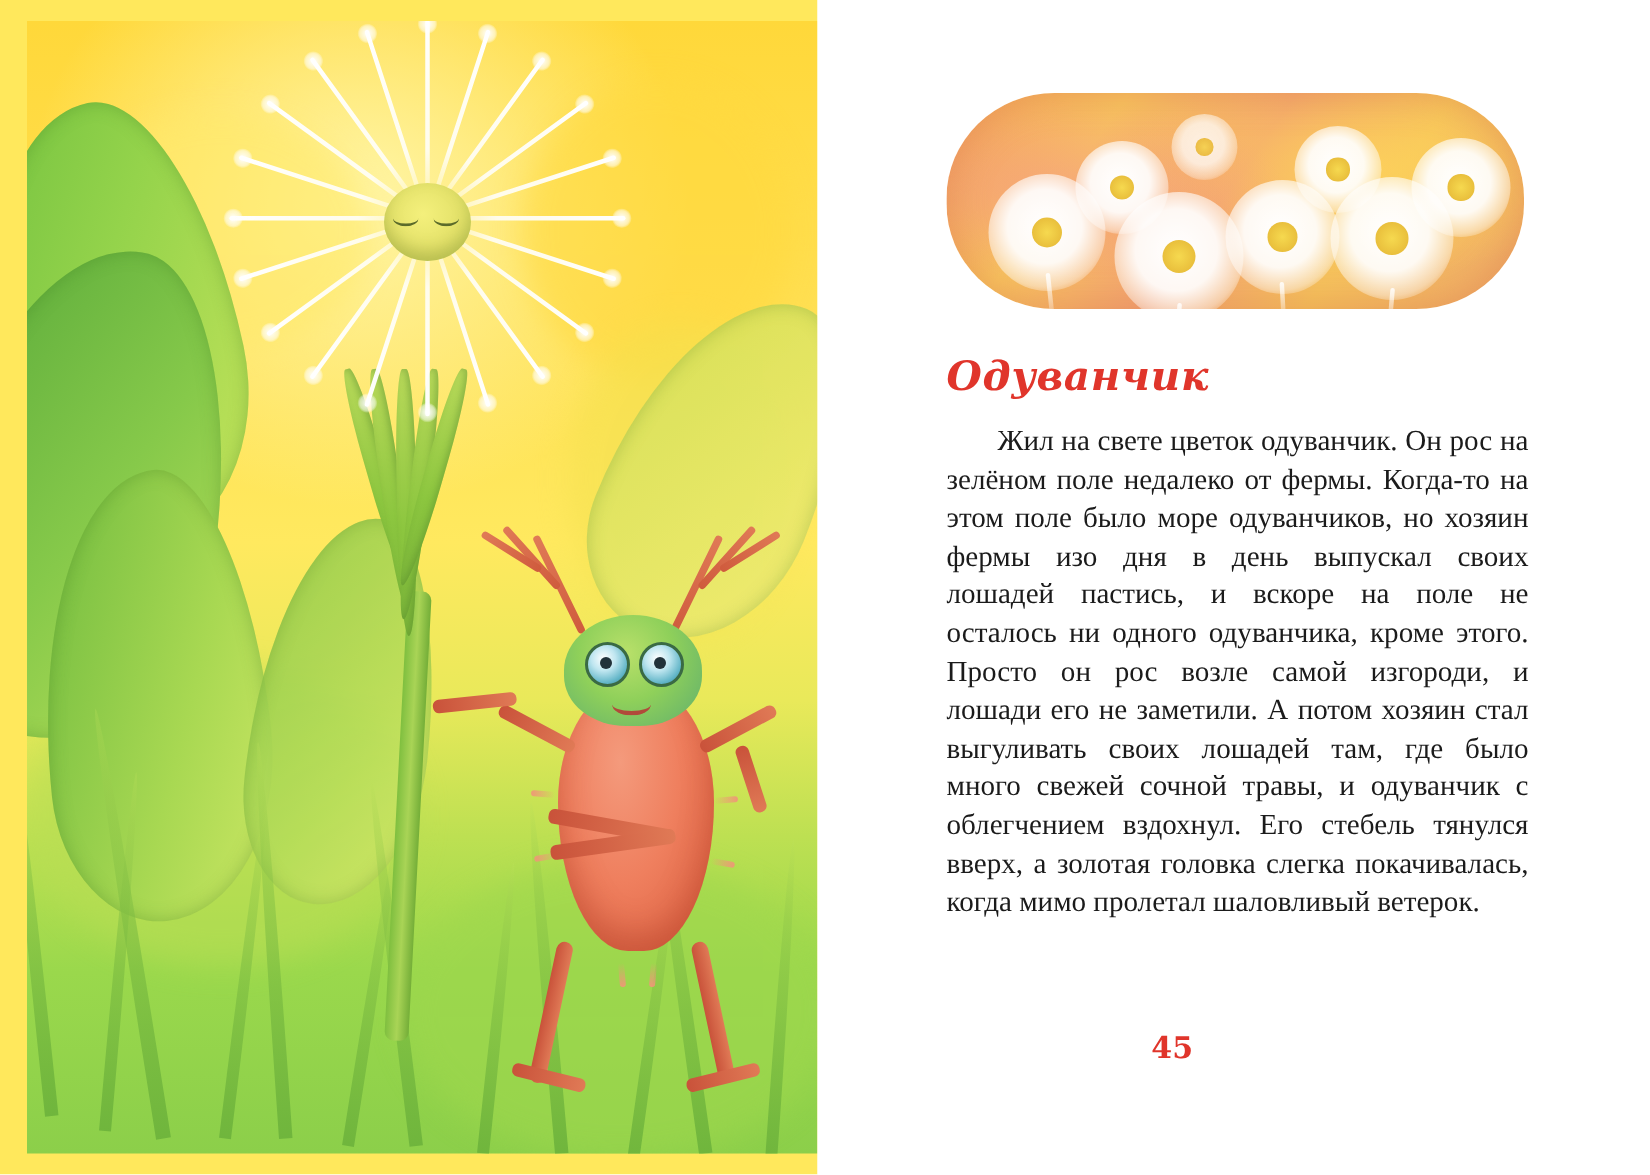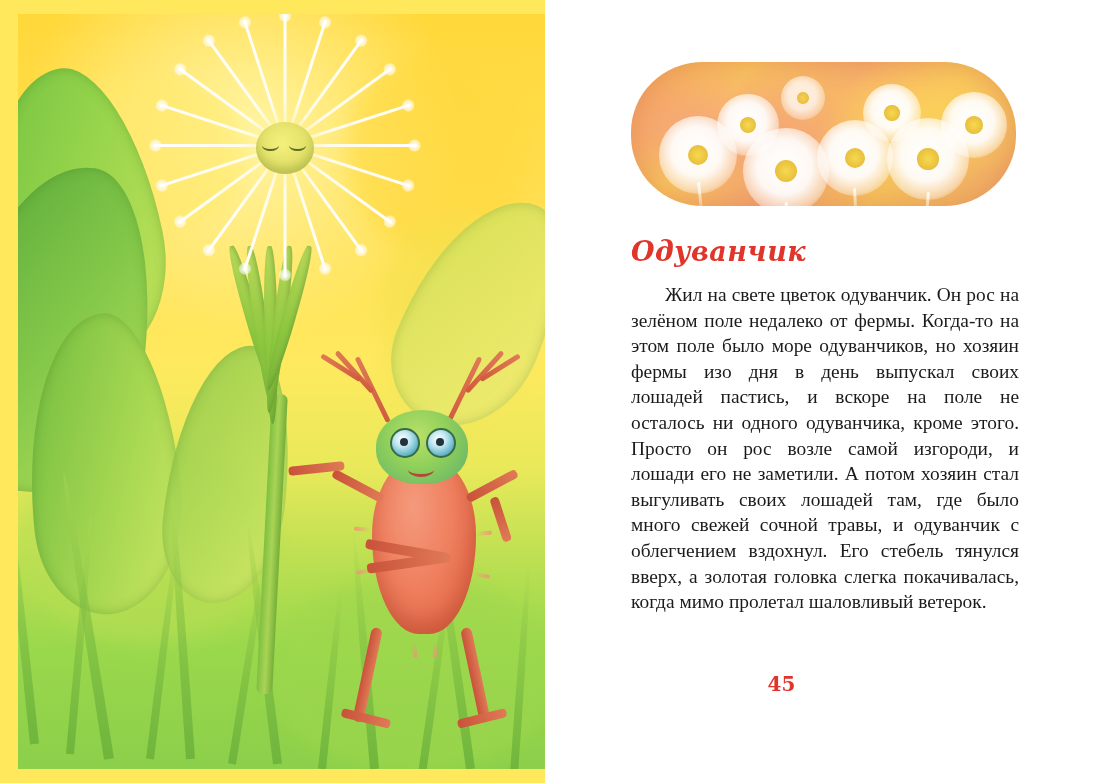--- a/index.html
+++ b/index.html
@@ -281,21 +281,21 @@
     hyphens: manual;
   }
   .text-col p {
     margin: 0;
     text-indent: 34px;
   }
   .folio {
     position: absolute;
     left: 0;
     right: 0;
-    top: 672px;
+    top: 686px;
     text-align: center;
     font-family: "DejaVu Serif", serif;
     font-size: 20px;
     font-weight: 700;
     color: #e0352b;
     padding-left: 28px;
   }
   .folio-inner { display: inline-block; margin-left: -12px; }
 </style>
 </head>

